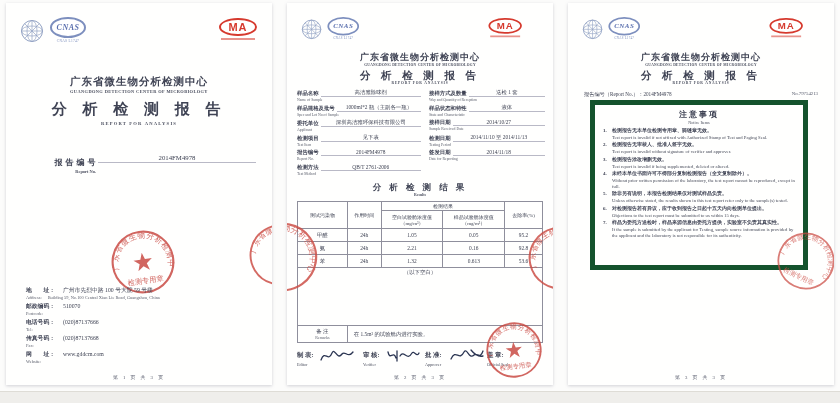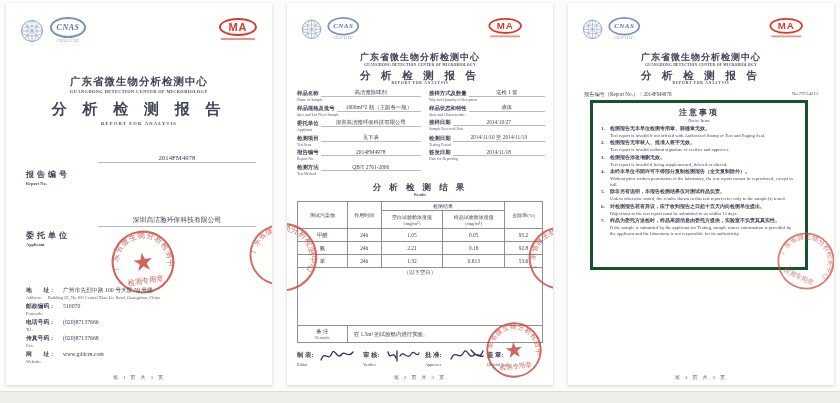--- a/index.html
+++ b/index.html
@@ -31,21 +31,21 @@
   
   .h-center { position:absolute; left:0; right:0; text-align:center; font-weight:bold; }
   .h-en { position:absolute; left:0; right:0; text-align:center; font-weight:bold; color:#4a4e5e; }
 
   
   .p1-name { top:72px; font-size:10.5px; letter-spacing:1px; }
   .p1-name-en { top:86px; font-size:4.4px; letter-spacing:.4px; }
   .p1-title { top:97px; font-size:15px; letter-spacing:6px; }
   .p1-title-en { top:118px; font-size:4.6px; letter-spacing:1.2px; }
   .p1-field { position:absolute; left:20px; right:16px; height:22px; }
-  .p1-lbl { position:absolute; left:0; top:16px; width:70px; font-size:8px; font-weight:bold; letter-spacing:.5px; }
+  .p1-lbl { position:absolute; left:0; top:4px; width:70px; font-size:8px; font-weight:bold; letter-spacing:.5px;text-align:right; }
   .p1-lbl .en { display:block; font-size:4.4px; font-weight:bold; color:#4a4e5e; letter-spacing:0; margin-top:1px; }
   .p1-line { position:absolute; left:72px; right:0; top:1px; border-bottom:1px solid #b9b9c6;
     text-align:center; font-size:6.8px; padding-bottom:1px; }
   .p1-contact { position:absolute; left:20px; right:12px; top:283px; }
   .c-row { margin-bottom:1px; }
   .c-cn { font-size:5.8px; font-weight:bold; }
   .c-cn .c-val { font-weight:normal; margin-left:8px; }
   .c-en { font-size:4.4px; color:#5a5e6c; margin-bottom:2px; }
   .c-en .c-val { margin-left:6px; }
   .page-footer { position:absolute; left:0; right:0; bottom:5px; text-align:center;
@@ -85,21 +85,21 @@
 
   
   .stamp { position:absolute; opacity:.82; pointer-events:none; }
   .stamp svg { display:block; }
 
   
   .p3-noline { position:absolute; top:88px; left:16px; right:16px; display:flex;
     justify-content:space-between; font-size:5.2px; }
   .p3-serial { color:#55596a; font-size:4.8px; }
   .p3-box { position:absolute; top:97px; left:22px; right:26px; height:170px;
-    border:3px solid #14532d; padding:4px 8px 2px; }
+    border:5px solid #14532d; padding:4px 8px 2px; }
   .p3-nt { text-align:center; font-size:8px; font-weight:bold; letter-spacing:2px; }
   .p3-nt-en { text-align:center; font-size:4.2px; color:#4a4e5e; margin-bottom:3px; }
   .n-item { display:flex; margin-bottom:.5px; }
   .n-no { width:9px; font-size:5px; font-weight:bold; flex:none; }
   .n-cn { font-size:5px; font-weight:bold; line-height:1.3; }
   .n-en { margin-left:9px; font-size:4.7px; color:#474b5a; line-height:1.25; margin-bottom:1.5px; }
 </style>
 </head>
 <body>
 
@@ -139,24 +139,20 @@
 
     <div class="h-center p1-name">广东省微生物分析检测中心</div>
     <div class="h-en p1-name-en">GUANGDONG  DETECTION  CENTER  OF  MICROBIOLOGY</div>
     <div class="h-center p1-title">分 析 检 测 报 告</div>
     <div class="h-en p1-title-en">REPORT  FOR  ANALYSIS</div>
 
     <div class="p1-field" style="top:150px">
       <div class="p1-lbl"><span>报 告 编 号</span><span class="en">Report No.</span></div>
       <div class="p1-line">2014FM4978</div>
     </div>
-    <div class="p1-field" style="top:211px">
-      <div class="p1-lbl"><span>委 托 单 位</span><span class="en">Applicant</span></div>
-      <div class="p1-line">深圳高洁雅环保科技有限公司</div>
-    </div>
 
     <div class="stamp" style="left:104px; top:226px; transform:rotate(-8deg)">
       <svg width="66" height="66" viewBox="0 0 100 100">
         <circle cx="50" cy="50" r="46" fill="none" stroke="#c8453e" stroke-width="3.2"></circle>
         <text font-size="11.5" fill="#c8453e" letter-spacing="1"><textPath href="#arcPath" startOffset="2%">广东省微生物分析检测中心</textPath></text>
         <use href="#starShape" fill="#c8453e"></use>
         <text x="50" y="82" text-anchor="middle" font-size="11" fill="#c8453e">检测专用章</text>
       </svg>
     </div>
 

